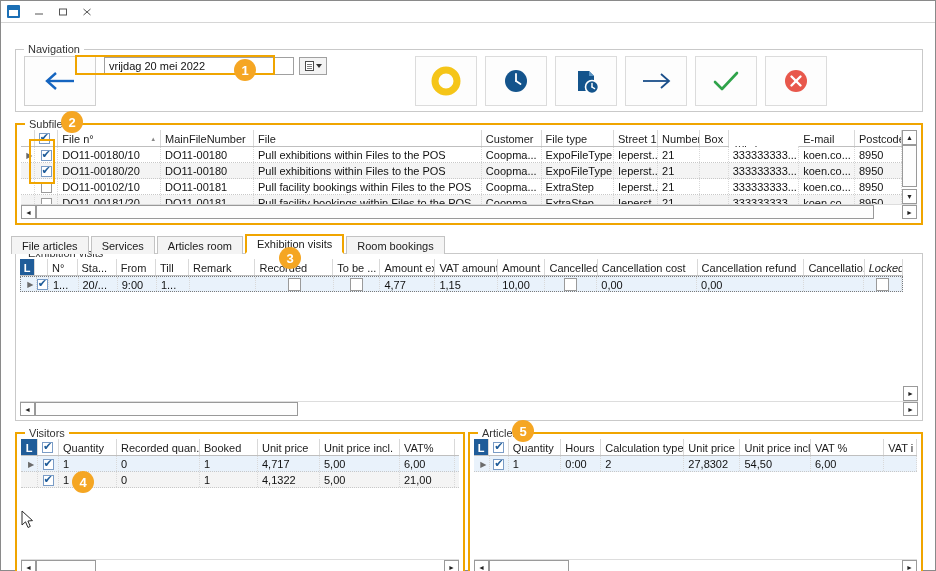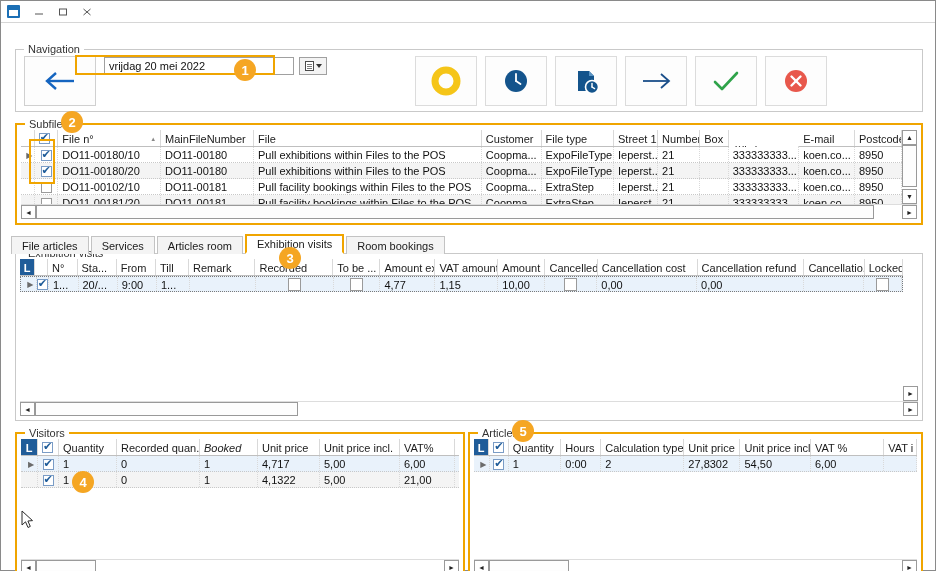--- a/index.html
+++ b/index.html
@@ -449,21 +449,21 @@
             <div class="gh" style="width:75px;">Remark</div>
             <div class="gh" style="width:88px;">Recorded</div>
             <div class="gh" style="width:53px;">To be ...</div>
             <div class="gh" style="width:62px;">Amount excl.</div>
             <div class="gh" style="width:71px;">VAT amount</div>
             <div class="gh" style="width:53px;">Amount</div>
             <div class="gh" style="width:59px;">Cancelled</div>
             <div class="gh" style="width:113px;">Cancellation cost</div>
             <div class="gh" style="width:121px;">Cancellation refund</div>
             <div class="gh" style="width:68px;">Cancellatio...</div>
-            <div class="gh" style="width:43px;">Locked</div>
+            <div class="gh" style="width:43px;font-style:italic;">Locked</div>
           </div>
           <div class="grid-body" style="padding-right:15px;">
             <div class="grow sel" style="border:1px dotted #7a7a7a;">
               <div class="gc rowind" style="width:17px;">▶</div>
               <div class="gc center" style="width:14px;">
                   <span class="chk on"></span>
                 </div>
               <div class="gc" style="width:33px;">1...</div>
               <div class="gc" style="width:44px;">20/...</div>
               <div class="gc" style="width:44px;">9:00</div>
@@ -507,21 +507,21 @@
       <div class="group-label">Visitors</div>
       <div class="grid">
         <div style="flex:1; display:flex; flex-direction:column; position:relative; overflow:hidden;">
           <div class="grid-head">
             <div class="gh lcol" style="width:17px;">L</div>
             <div class="gh center" style="width:21px;">
                 <span class="chk on"></span>
               </div>
             <div class="gh" style="width:58px;">Quantity</div>
             <div class="gh" style="width:83px;">Recorded quan...</div>
-            <div class="gh" style="width:58px;font-style:italic;">Booked</div>
+            <div class="gh" style="width:58px;">Booked</div>
             <div class="gh" style="width:62px;">Unit price</div>
             <div class="gh" style="width:80px;">Unit price incl.</div>
             <div class="gh" style="width:55px;">VAT%</div>
           </div>
           <div class="grid-body">
             <div class="grow sel">
               <div class="gc rowind" style="width:17px;">▶</div>
               <div class="gc center" style="width:21px;">
                   <span class="chk on"></span>
                 </div>

